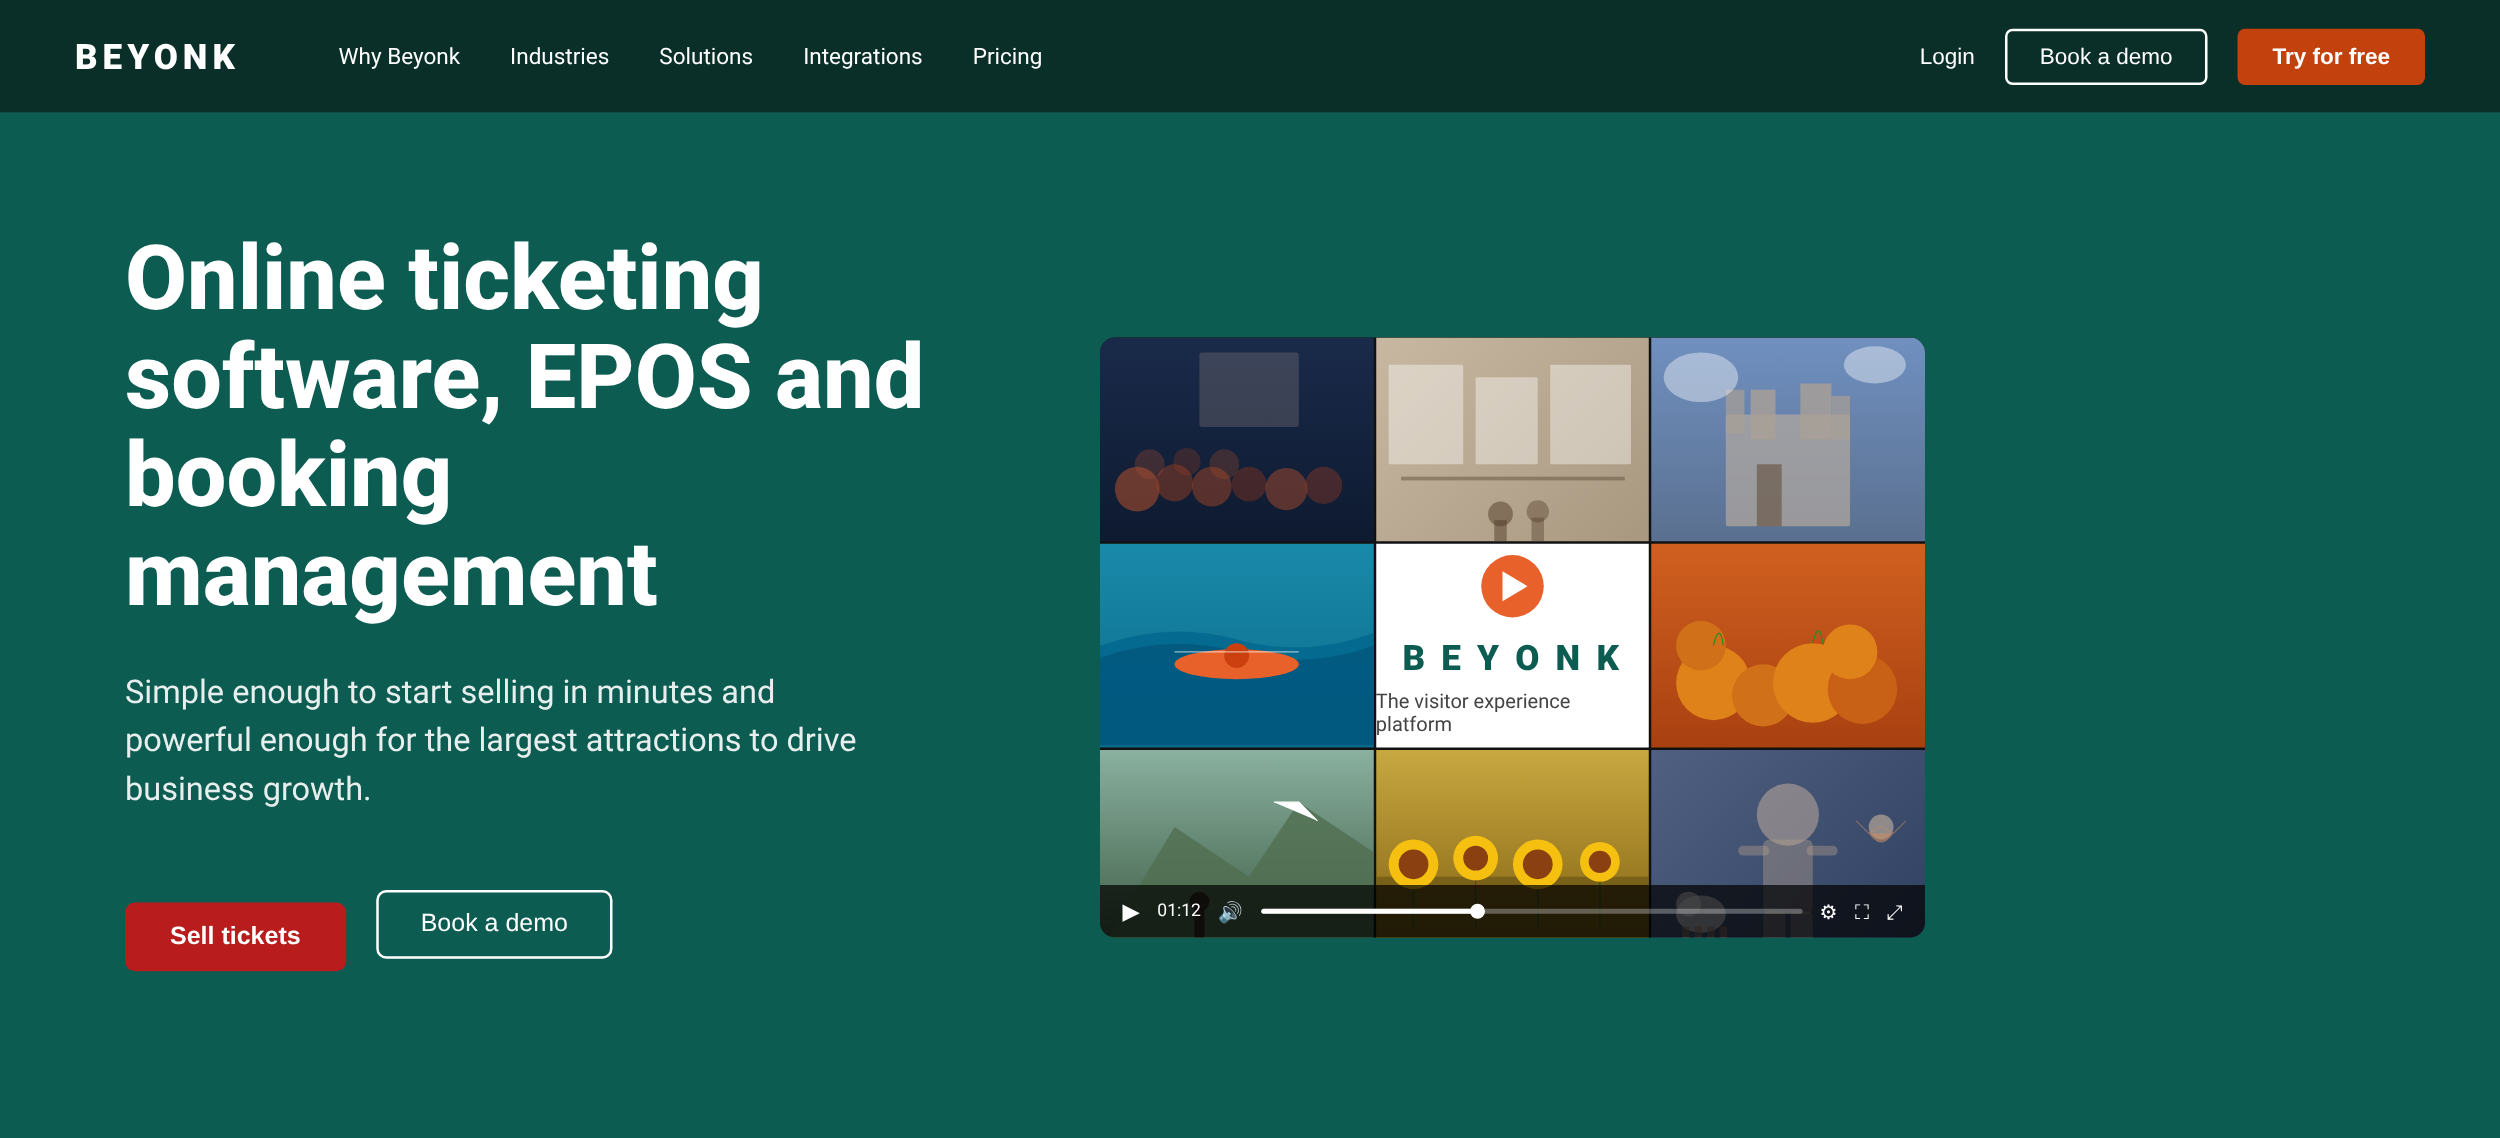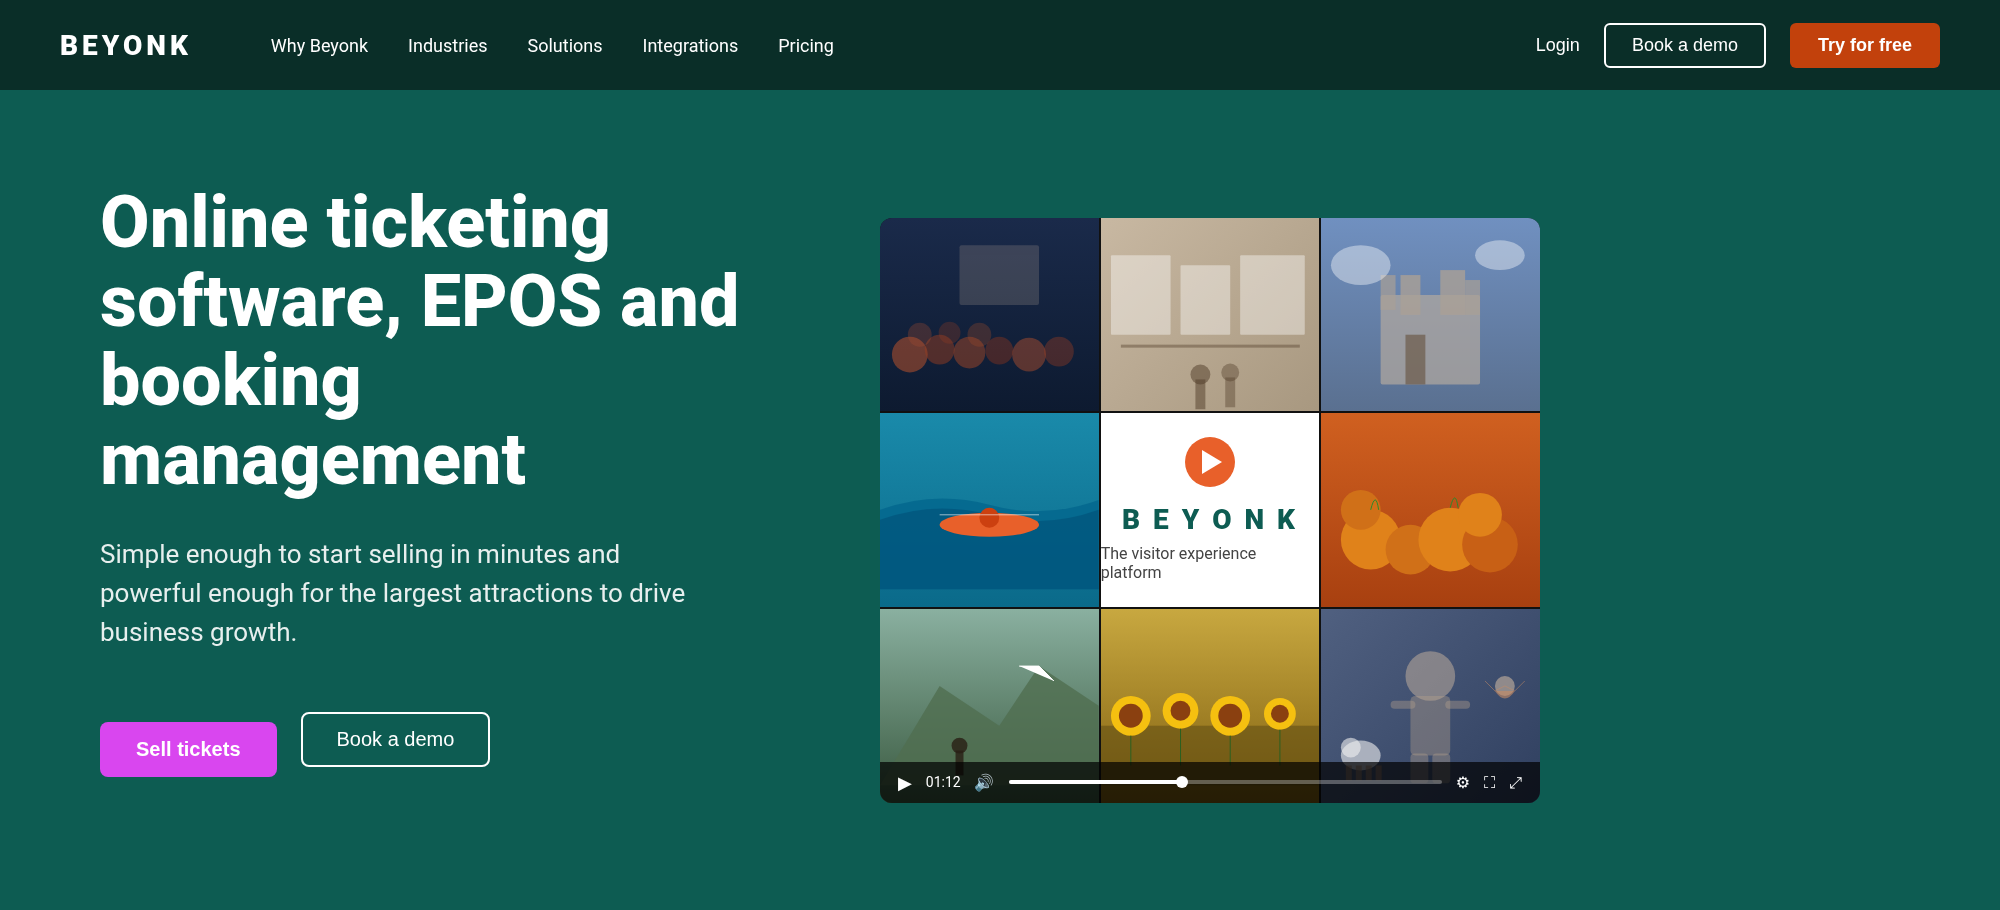--- a/index.html
+++ b/index.html
@@ -81,21 +81,21 @@
     }
     .hero-subtitle {
       font-size: 26px;
       line-height: 1.5;
       color: rgba(255,255,255,0.9);
       margin-bottom: 50px;
       max-width: 620px;
     }
     .hero-buttons { display: flex; gap: 24px; align-items: center; margin-bottom: 60px; }
     .btn-sell-tickets {
-      background: #d946ef;
+      background: #b91c1c;
       color: white;
       font-size: 20px;
       font-weight: 600;
       padding: 16px 36px;
       border: none;
       border-radius: 8px;
       cursor: pointer;
       margin-top: 20px;
     }
     .btn-book-demo-hero {
@@ -109,21 +109,21 @@
       cursor: pointer;
     }
 
     
     .hero-right {
       flex: 1;
       max-width: 700px;
     }
     .video-container {
       width: 660px;
-      height: 585px;
+      height: 480px;
       border-radius: 12px;
       overflow: hidden;
       position: relative;
       background: #111;
     }
 
     
     .photo-grid {
       display: grid;
       grid-template-columns: 1fr 1fr 1fr;

